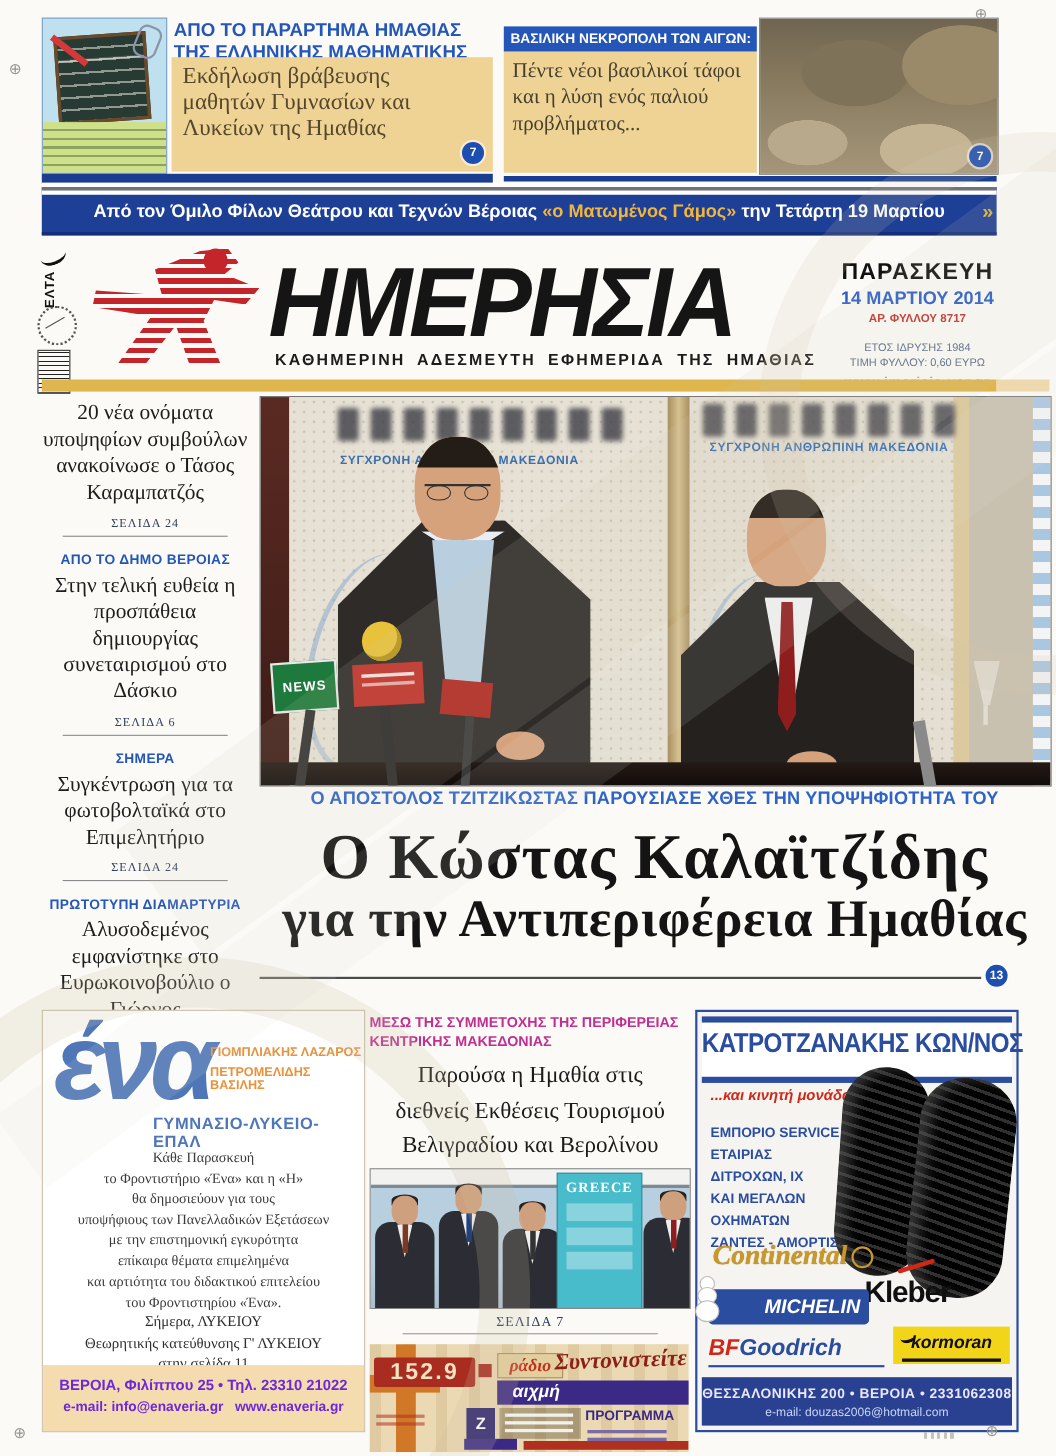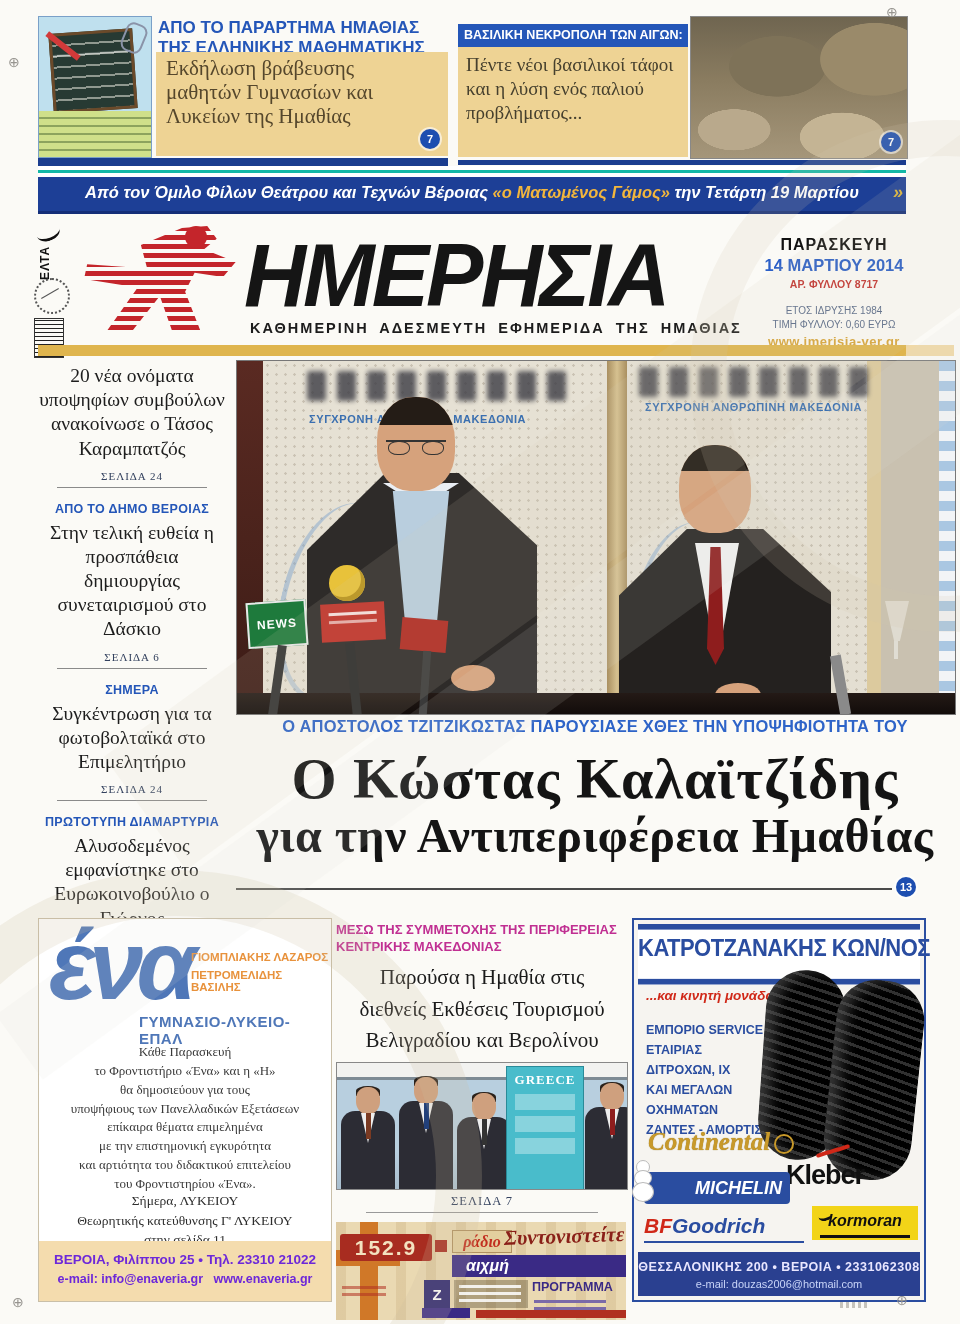--- a/index.html
+++ b/index.html
@@ -27,40 +27,40 @@
   #tease-nec-box{left:458px;top:47px;width:230px;height:110px;background:#eed394;}
   #tease-nec-head{position:absolute;left:8px;top:6px;width:214px;font-family:"Liberation Serif",serif;font-size:19px;line-height:1.25;color:#46402e;}
   #photo-nec{left:690px;top:16px;width:216px;height:141px;border:1px solid #888;
      background:radial-gradient(ellipse 60px 34px at 20% 80%,#b9a98c 0 60%,transparent 61%),
        radial-gradient(ellipse 70px 40px at 70% 85%,#c4b494 0 60%,transparent 61%),
        radial-gradient(ellipse 90px 60px at 85% 30%,#9a8a6a 0 60%,transparent 61%),
        radial-gradient(ellipse 80px 50px at 40% 35%,#7e7258 0 60%,transparent 61%),
        linear-gradient(180deg,#6f6550 0%,#8a7c60 45%,#a5967a 100%);}
 
   
-  #event-banner{left:38px;top:170px;width:868px;height:38px;background:#1d3f96;border-top:3px solid #14b8a6;border-bottom:3px solid #142e78;box-shadow:0 -4px 0 #fff,0 4px 0 #fff inset;font-style:italic;}
+  #event-banner{left:38px;top:170px;width:868px;height:38px;background:#1d3f96;border-top:3px solid #737373;border-bottom:3px solid #142e78;box-shadow:0 -4px 0 #fff,0 4px 0 #fff inset;}
   #event-banner .txt{width:100%;text-align:center;line-height:38px;font-weight:bold;font-size:16.5px;color:#fff;white-space:nowrap;}
   #event-banner .hl{color:#f2b63d;}
   #event-banner .arrow{position:absolute;right:3px;top:0;color:#d8b33c;font-size:18px;line-height:38px;font-weight:bold;}
 
   
   #elta{left:26px;top:222px;width:48px;height:136px;}
   #elta .eltatxt{position:absolute;left:2px;top:34px;font-weight:bold;font-size:12px;color:#111;transform:rotate(-90deg);letter-spacing:1px;}
   #elta .bird{position:absolute;left:10px;top:2px;width:24px;height:14px;border-bottom:3px solid #111;border-radius:0 0 60% 60%;transform:rotate(-20deg);}
   #elta .stamp{position:absolute;left:8px;top:56px;width:32px;height:32px;border:2px dotted #555;border-radius:50%;}
   #elta .stamp:after{content:"";position:absolute;left:4px;top:13px;width:20px;height:1px;background:#555;transform:rotate(-30deg);}
   #elta .code{position:absolute;left:8px;top:96px;width:28px;height:38px;border:1px solid #333;background:repeating-linear-gradient(0deg,#222 0 1px,transparent 1px 4px);}
   #runner{left:84px;top:226px;width:158px;height:106px;}
   #runner .stripes{position:absolute;inset:0;background:repeating-linear-gradient(180deg,#c4252b 0 5px,transparent 5px 9px);
      clip-path:polygon(62% 2%,78% 0,84% 12%,76% 22%,96% 34%,88% 48%,70% 44%,64% 62%,74% 100%,56% 100%,48% 66%,30% 100%,14% 100%,34% 58%,0 50%,2% 36%,40% 40%,36% 18%);}
   #runner .head{position:absolute;left:64%;top:0;width:22px;height:22px;border-radius:50%;background:#c4252b;}
   #mast-title{left:244px;top:224px;width:500px;font-weight:bold;font-style:italic;font-size:86px;letter-spacing:-3px;color:#151515;transform:scaleY(1.04);transform-origin:left top;}
   #mast-sub{left:250px;top:320px;width:480px;font-weight:bold;font-size:14.5px;letter-spacing:2px;word-spacing:5px;color:#1c1c1c;white-space:nowrap;}
   #mast-right{left:728px;top:236px;width:212px;text-align:center;}
-  #mast-day{font-weight:bold;font-size:16px;letter-spacing:1px;color:#111;}
+  #mast-day{font-weight:bold;font-size:21px;letter-spacing:1px;color:#111;}
   #mast-date{font-weight:bold;font-size:16.5px;color:#2b5fc7;margin-top:2px;}
   #mast-issue{font-weight:bold;font-size:10.5px;color:#c23430;margin-top:3px;}
   #mast-found{font-size:10px;color:#5a6b8a;margin-top:15px;}
   #mast-price{font-size:10px;color:#5a6b8a;margin-top:3px;}
   #mast-web{font-weight:bold;font-size:13px;color:#d8a63c;margin-top:4px;letter-spacing:.5px;}
   #gold-bar{left:38px;top:345px;width:868px;height:11px;background:#dfb54e;}
   #gold-bar2{left:906px;top:345px;width:48px;height:11px;background:#f0d9a8;}
 
   
   #sidebar{left:36px;top:364px;width:192px;}
@@ -360,22 +360,22 @@
   <div class="abs" id="ena">
     <div id="ena-logo">ένα</div>
     <div id="ena-own1">ΓΙΟΜΠΛΙΑΚΗΣ ΛΑΖΑΡΟΣ</div>
     <div id="ena-own2">ΠΕΤΡΟΜΕΛΙΔΗΣ ΒΑΣΙΛΗΣ</div>
     <div id="ena-schools">ΓΥΜΝΑΣΙΟ-ΛΥΚΕΙΟ-ΕΠΑΛ</div>
     <div id="ena-body">
       <div>Κάθε Παρασκευή</div>
       <div>το Φροντιστήριο «Ένα» και η «Η»</div>
       <div>θα δημοσιεύουν για τους</div>
       <div>υποψήφιους των Πανελλαδικών Εξετάσεων</div>
+      <div>με την επιστημονική εγκυρότητα</div>
       <div>επίκαιρα θέματα επιμελημένα</div>
-      <div>με την επιστημονική εγκυρότητα</div>
       <div>και αρτιότητα του διδακτικού επιτελείου</div>
       <div>του Φροντιστηρίου «Ένα».</div>
     </div>
     <div id="ena-today">
       <div>Σήμερα, ΛΥΚΕΙΟΥ</div>
       <div>Θεωρητικής κατεύθυνσης Γ' ΛΥΚΕΙΟΥ</div>
       <div>στην σελίδα 11</div>
     </div>
     <div id="ena-foot">
       <div class="l1">ΒΕΡΟΙΑ, Φιλίππου 25 • Τηλ. 23310 21022</div>

